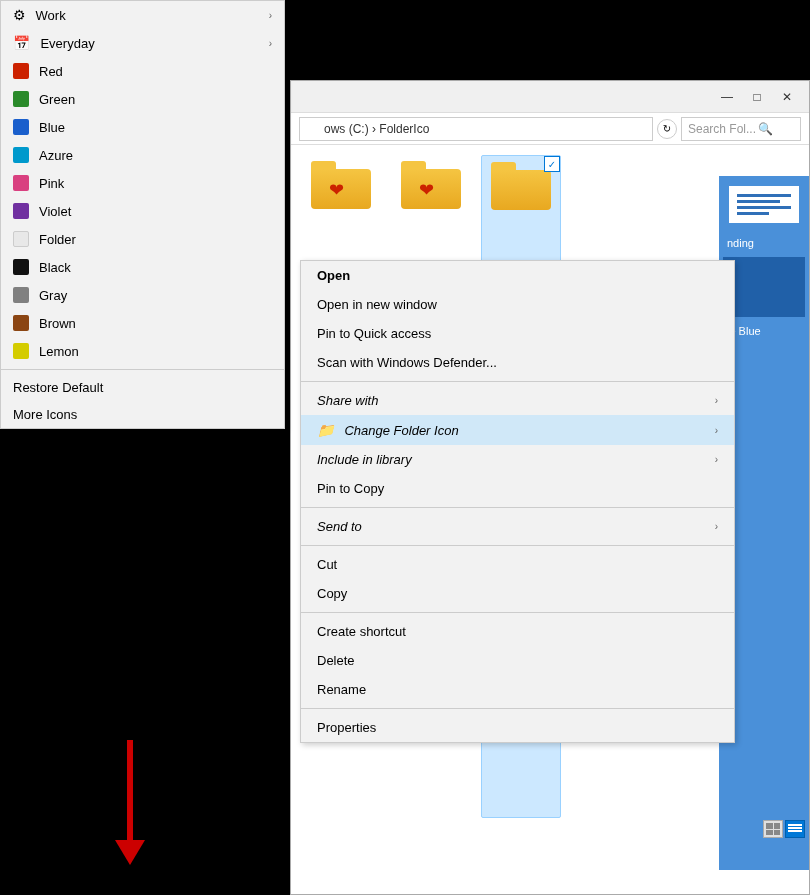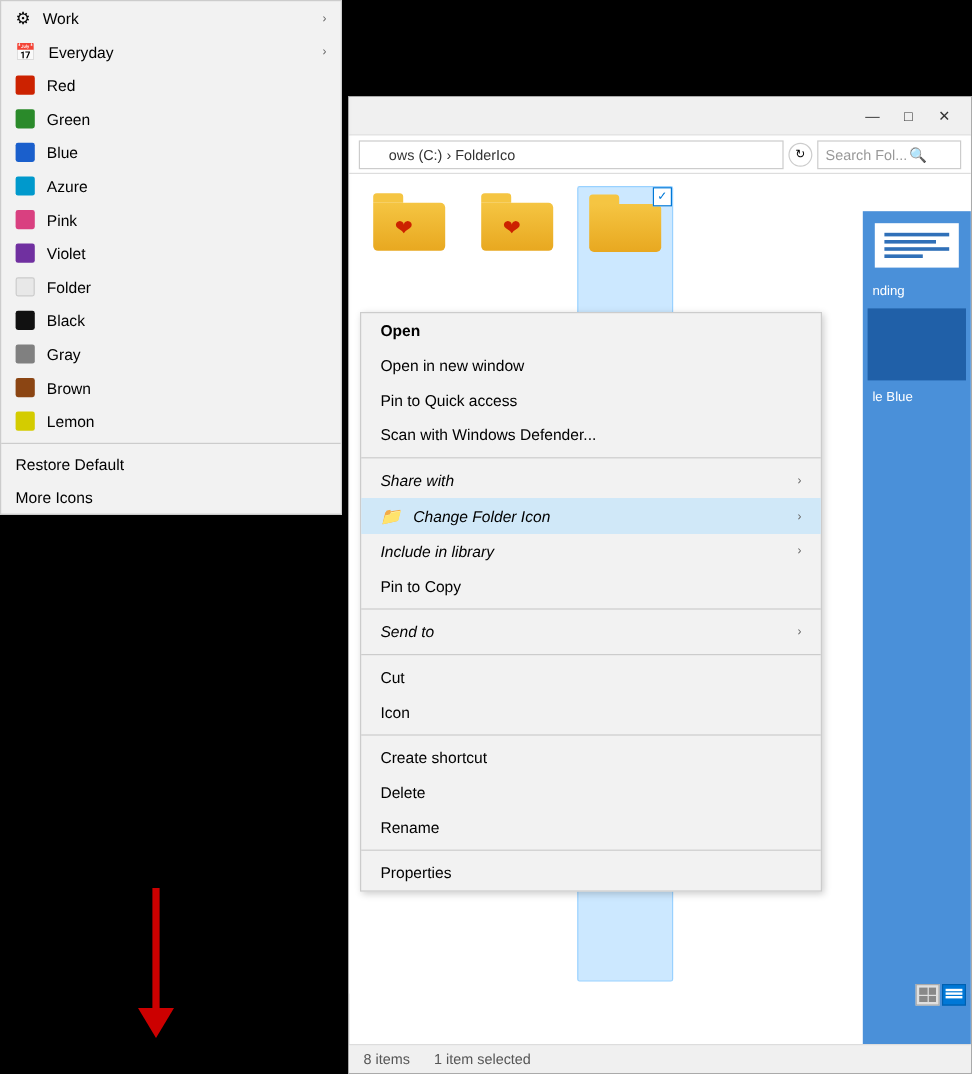--- a/index.html
+++ b/index.html
@@ -214,21 +214,21 @@
     .menu-arrow {
       font-size: 10px;
       color: #666;
     }
 
     
     .right-menu {
       position: absolute;
       top: 260px;
       left: 300px;
-      width: 385px;
+      width: 435px;
       background: #f2f2f2;
       border: 1px solid #ccc;
       box-shadow: 2px 2px 6px rgba(0,0,0,0.2);
       z-index: 99;
       text-align: right;
     }
 
     .right-menu-item {
       display: flex;
       align-items: center;
@@ -363,24 +363,20 @@
           <div style="background:#888;"></div>
       </div>
       <div style="width:20px;height:18px;background:#0078d7;border:1px solid #0060b0;display:flex;flex-direction:column;gap:1px;padding:3px 2px;">
         <div style="background:#fff;height:2px;"></div>
         <div style="background:#fff;height:2px;"></div>
         <div style="background:#fff;height:2px;"></div>
       </div>
     </div>
   </div>
 
-  <div class="explorer-statusbar">
-    <span>8 items</span>
-    <span>1 item selected</span>
-  </div>
 </div>
 
 <div class="right-menu">
   <div class="right-menu-item bold-item">
     <span>Open</span>
   </div>
   <div class="right-menu-item">
     <span>Open in new window</span>
   </div>
   <div class="right-menu-item">
@@ -417,21 +413,21 @@
     <div class="item-left">
       <span>Send to</span>
     </div>
     <span class="sub-arrow">›</span>
   </div>
   <div class="right-menu-divider"></div>
   <div class="right-menu-item">
     <span>Cut</span>
   </div>
   <div class="right-menu-item">
-    <span>Icon</span>
+    <span>Copy</span>
   </div>
   <div class="right-menu-divider"></div>
   <div class="right-menu-item">
     <span>Create shortcut</span>
   </div>
   <div class="right-menu-item">
     <span>Delete</span>
   </div>
   <div class="right-menu-item">
     <span>Rename</span>

